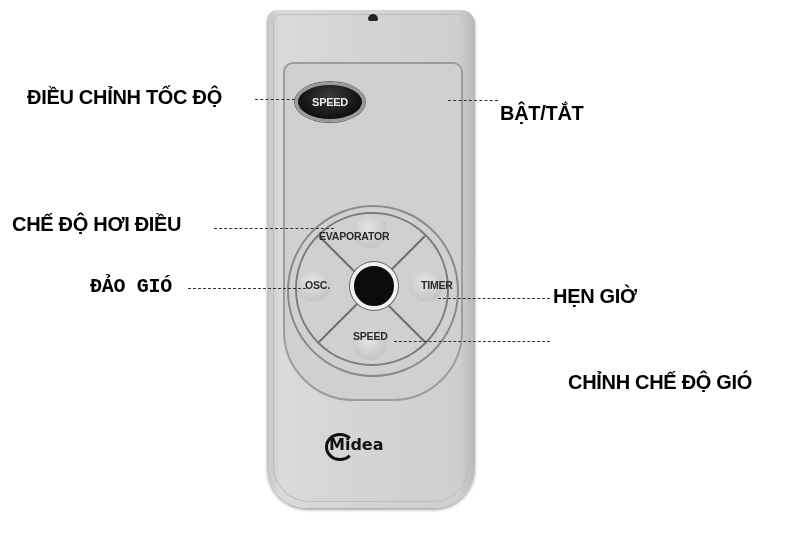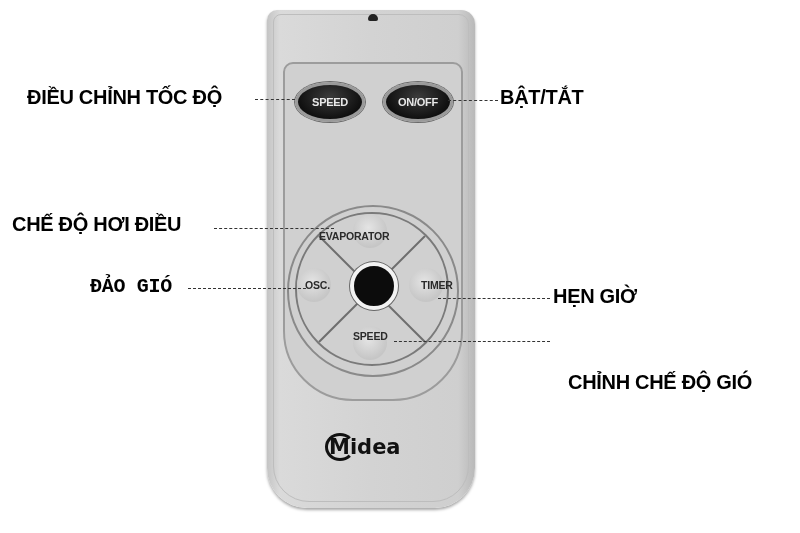--- a/index.html
+++ b/index.html
@@ -10,38 +10,35 @@
     .panel { position: absolute; left: 16px; top: 52px; width: 176px; height: 335px; border: 2px solid #9c9c9c; border-radius: 10px 10px 70px 70px; background: #d0d0d0; }
     .pill { position: absolute; width: 64px; height: 34px; border-radius: 50%; background: radial-gradient(ellipse at 50% 35%, #3c3c3c, #101010 70%); border: 3px solid #9a9a9a; box-shadow: 0 0 0 1px #6a6a6a; color: #e8e8e8; font-weight: bold; font-size: 11px; display: flex; align-items: center; justify-content: center; letter-spacing: -0.3px; }
     .pill-speed { left: 28px; top: 72px; }
     .pill-onoff { left: 116px; top: 72px; }
     .dpad-outer { position: absolute; left: 20px; top: 195px; width: 168px; height: 168px; border-radius: 50%; border: 2px solid #8a8a8a; }
     .dpad { position: absolute; left: 28px; top: 202px; width: 150px; height: 150px; border-radius: 50%; border: 2px solid #7a7a7a; overflow: hidden; }
     .dpad svg { position: absolute; left: 0; top: 0; }
     .nub { position: absolute; width: 34px; height: 34px; border-radius: 50%; background: radial-gradient(circle at 45% 40%, #e4e4e4, #c6c6c6 70%); }
     .dlabel { position: absolute; font-size: 10.5px; font-weight: bold; color: #2a2a2a; letter-spacing: -0.2px; }
     .center-btn { position: absolute; left: 83px; top: 252px; width: 40px; height: 40px; border-radius: 50%; background: #0c0c0c; border: 4px solid #f2f2f2; box-shadow: 0 0 0 1px #666; }
-    .logo { position: absolute; left: 62px; top: 425px; font-size: 21px; font-weight: bold; color: #111; font-family: "DejaVu Sans", sans-serif; }
+    .logo { position: absolute; left: 62px; top: 425px; font-size: 16px; font-weight: bold; color: #111; font-family: "DejaVu Sans", sans-serif; }
     .logo-arc { position: absolute; left: 58px; top: 423px; width: 24px; height: 22px; border: 3px solid #111; border-right-color: transparent; border-radius: 50%; }
     .callout { position: absolute; font-weight: bold; font-size: 20px; color: #000000; white-space: nowrap; letter-spacing: -0.3px; }
     .leader { position: absolute; border-top: 1px dashed #333; height: 0; }
   </style>
 </head>
 <body>
 
 <div class="remote">
   <div class="remote-inner"></div>
   <div class="ir-window"></div>
   <div class="panel"></div>
 
   <div class="pill pill-speed">
       <span>SPEED</span>
-    </div>
-  <div class="pill pill-onoff">
-      <span>ON/OFF</span>
     </div>
 
   <div class="dpad-outer"></div>
   <div class="dpad">
     <svg width="150" height="150">
       <line x1="0" y1="0" x2="150" y2="150" stroke="#6e6e6e" stroke-width="2"></line>
       <line x1="150" y1="0" x2="0" y2="150" stroke="#6e6e6e" stroke-width="2"></line>
     </svg>
   </div>
 
@@ -57,21 +54,21 @@
 
   <div class="center-btn"></div>
 
   <div class="logo-arc"></div>
   <span class="logo">Midea</span>
 </div>
 
 <span class="callout" style="left:27px; top:86px;">ĐIỀU CHỈNH TỐC ĐỘ</span>
 <div class="leader" style="left:255px; top:99px; width:40px;"></div>
 
-<span class="callout" style="left:500px; top:86px;">BẬT/TẮT</span>
+<span class="callout" style="left:500px; top:102px;">BẬT/TẮT</span>
 <div class="leader" style="left:448px; top:100px; width:50px;"></div>
 
 <span class="callout" style="left:12px; top:213px;">CHẾ ĐỘ HƠI ĐIỀU</span>
 <div class="leader" style="left:214px; top:228px; width:120px;"></div>
 
 <span class="callout" style="left:90px; top:275px;font-family:Liberation Mono, monospace;">ĐẢO GIÓ</span>
 <div class="leader" style="left:188px; top:288px; width:118px;"></div>
 
 <span class="callout" style="left:553px; top:285px;">HẸN GIỜ</span>
 <div class="leader" style="left:438px; top:298px; width:112px;"></div>

